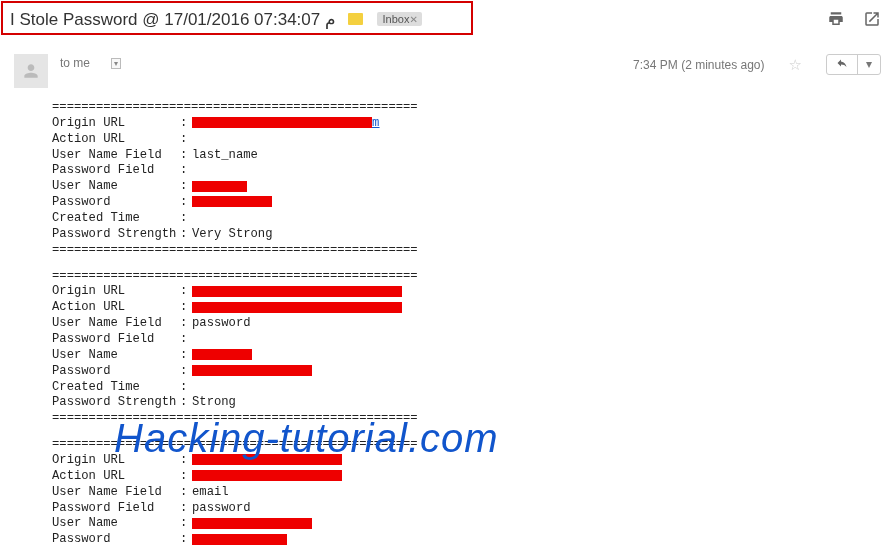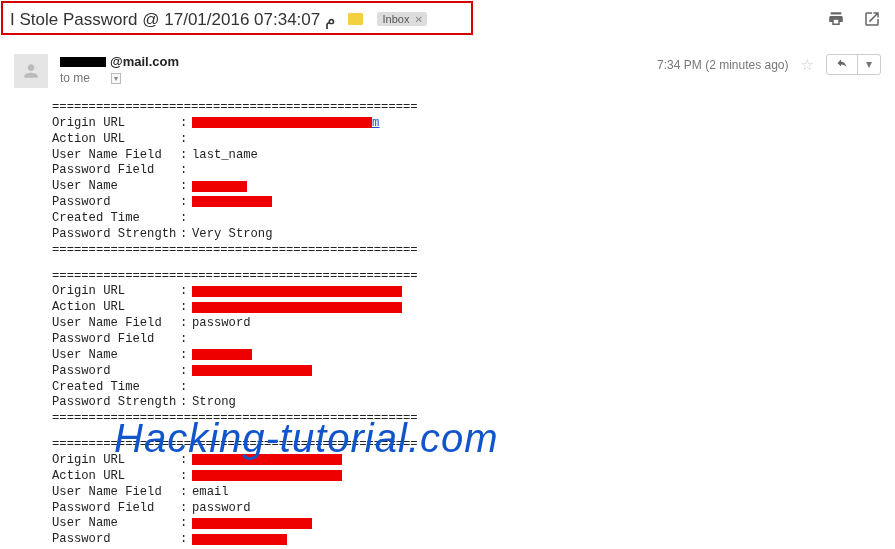--- a/index.html
+++ b/index.html
@@ -39,21 +39,20 @@
       display: inline-block;
     }
     .inbox-chip {
       background: #ddd;
       color: #555;
       font-size: 11px;
       padding: 1px 4px 1px 6px;
       border-radius: 2px;
       display: flex;
       align-items: center;
-      gap: 5px;
     }
     .inbox-chip .x {
       color: #888;
       cursor: pointer;
       font-size: 10px;
     }
     .top-right-icons {
       position: absolute;
       right: 14px; top: 10px;
       display: flex;
@@ -97,21 +96,21 @@
       border: 1px solid #bbb;
       font-size: 8px;
       padding: 0 2px;
       color: #888;
       background: #f8f8f8;
     }
     .meta-right {
       text-align: right;
       font-size: 12px;
       color: #777;
-      display: flex; align-items: center; gap: 12px;
+      display: flex; align-items: center; gap: 24px;
     }
     .star { color: #ccc; font-size: 15px; }
     .reply-group {
       display: flex;
       border: 1px solid #ccc;
       border-radius: 3px;
     }
     .reply-group div {
       padding: 2px 8px;
       border-left: 1px solid #ccc;
@@ -179,24 +178,20 @@
   </div>
 </div>
 
 <div class="header-row">
   <div class="avatar">
     <svg viewBox="0 0 24 24" width="20" height="20" fill="#bbb">
         <path d="M12 12c2.2 0 4-1.8 4-4s-1.8-4-4-4-4 1.8-4 4 1.8 4 4 4zm0 2c-2.7 0-8 1.3-8 4v2h16v-2c0-2.7-5.3-4-8-4z"></path>
       </svg>
   </div>
   <div class="sender-block">
-    <div class="sender-line">
-      <span class="sender-redact"></span>
-      <span class="sender-domain">@mail.com</span>
-    </div>
     <div class="to-line">
       <span>to me</span>
       <span class="drop-carat">▾</span>
     </div>
   </div>
   <div class="meta-right">
     <span>7:34 PM (2 minutes ago)</span>
     <span class="star">☆</span>
     <div class="reply-group">
       <div>

